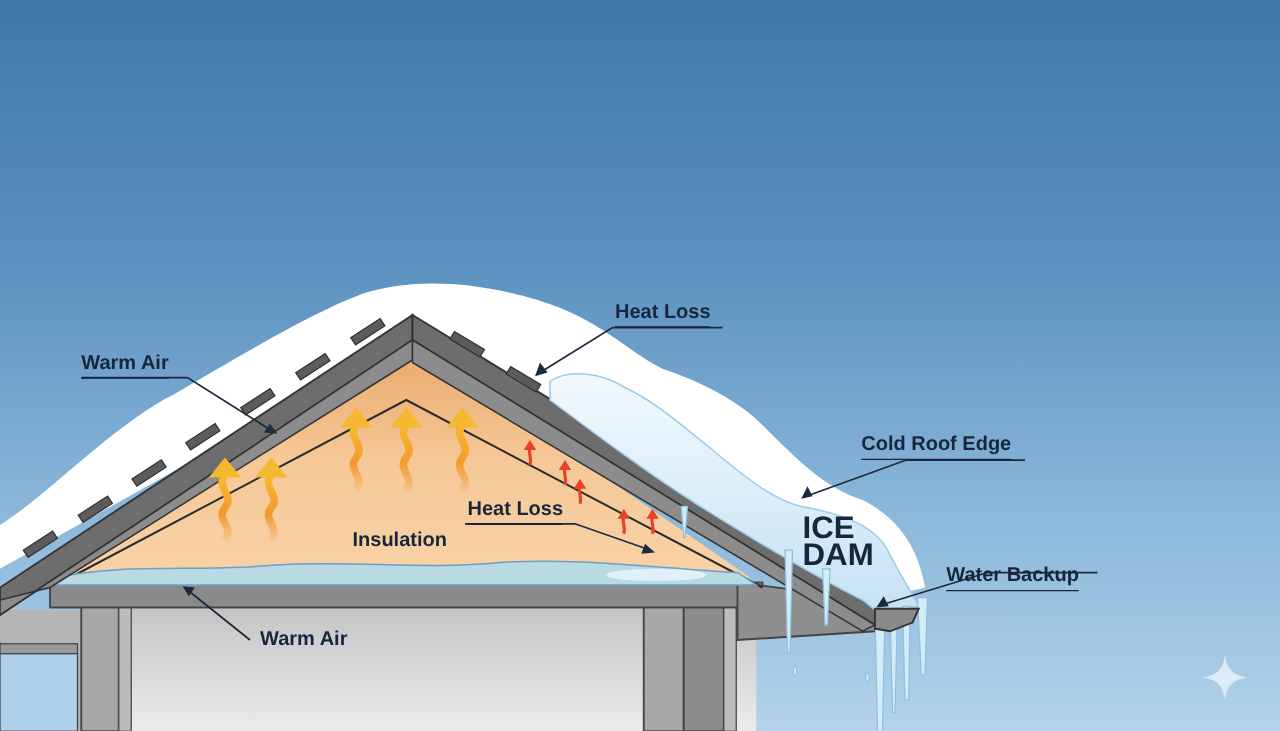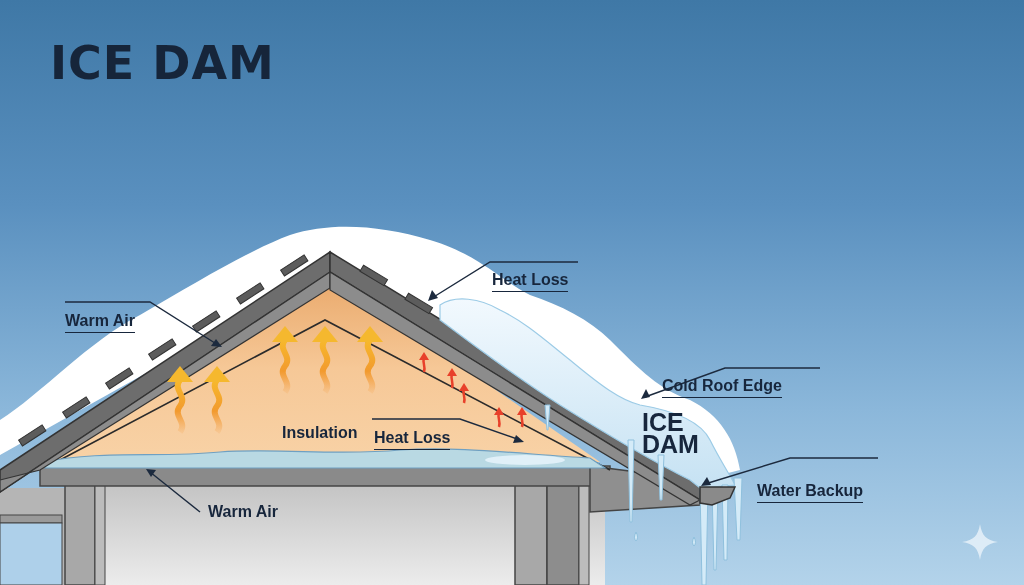--- a/index.html
+++ b/index.html
@@ -6,21 +6,21 @@
   body { width:1024px; height:585px; overflow:hidden; position:relative;
          font-family:"Liberation Sans", sans-serif; }
   .stage { position:absolute; left:0; top:0; width:1024px; height:585px;
            background:linear-gradient(180deg,#3f78a6 0%,#5a90bf 35%,#8bb7da 70%,#b3d3ea 100%); }
   svg.art { position:absolute; left:0; top:0; }
   .title { position:absolute; left:50px; top:38px; color:#16253a; font-weight:900;
            font-size:46px; line-height:50px; letter-spacing:1px; font-family:"DejaVu Sans", sans-serif; }
   .title span { display:block; }
   .label { position:absolute; color:#17263c; font-weight:bold; font-size:16px; white-space:nowrap;
            font-family:"Liberation Sans", sans-serif; }
-  .label.ul { border-bottom:1.5px solid #17263c; padding-bottom:2px;margin-top:30px; }
+  .label.ul { border-bottom:1.5px solid #17263c; padding-bottom:2px; }
   .icedam { position:absolute; left:642px; top:411px; color:#17263c; font-weight:bold;
             font-size:25px; line-height:22px; }
   .icedam span { display:block; }
   .sparkle { position:absolute; left:962px; top:524px; width:36px; height:36px; }
 </style>
 </head>
 <body>
 
 <div class="stage">
 
@@ -170,26 +170,25 @@
       <polygon points="222,347 211,346 216,339"></polygon>
       <polygon points="428,301 432,290 438,298"></polygon>
       <polygon points="641,399 646,389 650,397"></polygon>
       <polygon points="524,442 513,443 516,435"></polygon>
       <polygon points="701,486 707,477 711,485"></polygon>
       <polygon points="146,469 156,470 151,477"></polygon>
     </g>
   </svg>
 
   <div class="title">
-    <span>ICE DAM</span>
   </div>
 
   <div class="label ul" style="left:65px;top:282px;">Warm Air</div>
   <div class="label ul" style="left:492px;top:241px;">Heat Loss</div>
-  <div class="label ul" style="left:662px;top:347px;text-align:center;">Cold Roof Edge</div>
+  <div class="label ul" style="left:689px;top:347px;text-align:center;">Cold Roof Edge</div>
   <div class="label ul" style="left:374px;top:399px;">Heat Loss</div>
   <div class="label" style="left:282px;top:424px;text-align:right;">Insulation</div>
   <div class="label ul" style="left:757px;top:452px;">Water Backup</div>
   <div class="label" style="left:208px;top:503px;">Warm Air</div>
 
   <div class="icedam">
     <span>ICE</span>
     <span>DAM</span>
   </div>
 

